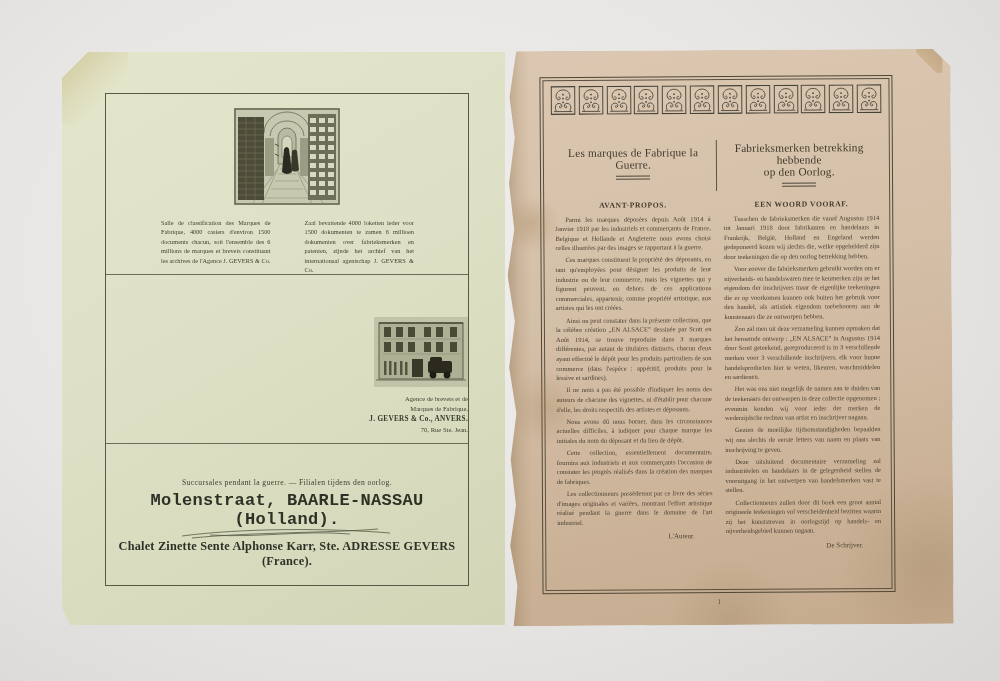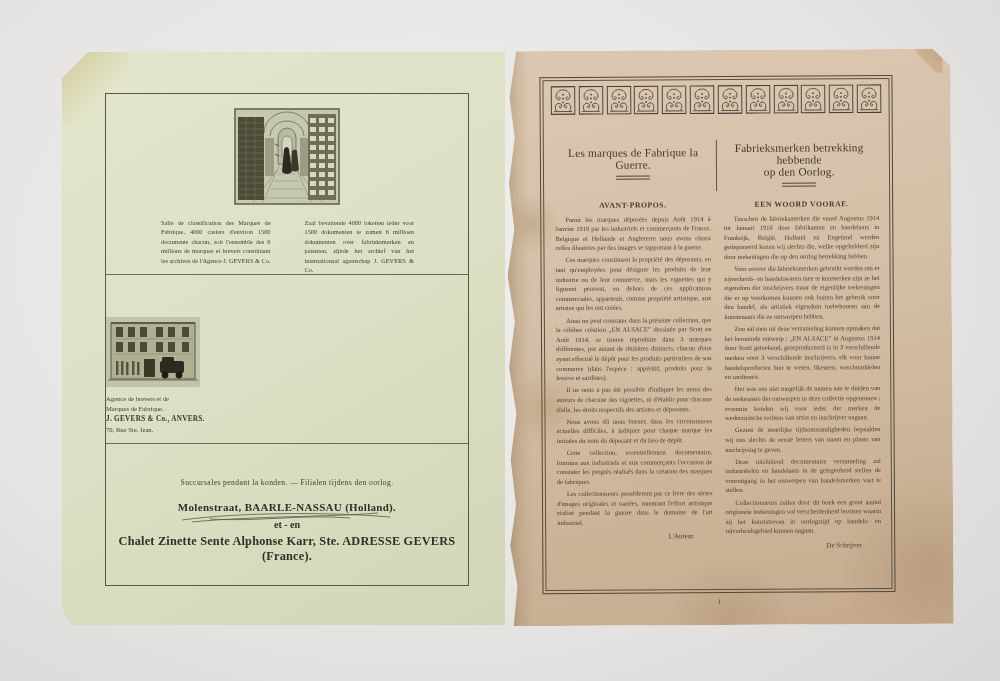--- a/index.html
+++ b/index.html
@@ -27,27 +27,27 @@
     border:1.4px solid #565a45;
   }
   .lsec1 { height:180px; }
   .archive-wrap { text-align:center; padding-top:14px; }
   .captions {
     display:flex; gap:34px; padding:9px 54px 0 55px;
     font-size:6.3px; line-height:1.5; color:#3d4030; text-align:justify;
   }
   .captions p { flex:1; }
   .lp-divider { border-bottom:1px solid rgba(86,90,69,0.85); width:100%; }
-  .lsec2 { height:168px; text-align:left; }
+  .lsec2 { height:168px; text-align:right; }
   .building-wrap { padding-top:42px; }
   .bcap { font-size:6.6px; line-height:1.5; color:#3d4030; margin-top:3px; }
   .bcap-strong { font-size:7.2px; font-weight:bold; letter-spacing:0.3px; color:#363a2a; }
   .lsec3 { text-align:center; padding-top:34px; color:#31342а; }
   .foot1 { font-size:7.6px; letter-spacing:0.4px; color:#3c3f30; }
-  .foot2 { font-size:11px; font-weight:bold; letter-spacing:0.3px; color:#2e3126; margin-top:14px; }
+  .foot2 { font-size:17px; font-weight:bold; letter-spacing:0.3px; color:#2e3126; margin-top:4px;font-family:Liberation Mono, monospace; }
   .flourish { margin:-3px auto -4px; display:block; }
   .foot3 { font-size:10px; font-weight:bold; color:#2e3126; }
   .foot4 { font-size:12.3px; font-weight:bold; letter-spacing:0.2px; color:#2e3126; margin-top:4px; }
 
   
   .right-page {
     position:absolute; left:505px; top:50px; width:447px; height:575px;
     background: linear-gradient(168deg, #dcc8b2 0%, #d4bfa7 42%, #c5aa8d 100%);
     clip-path: polygon(13px 0, 96% 0, 100% 3%, 100% 100%, 7px 100%, 11px 93%, 4px 86%, 10px 79%, 5px 71%, 11px 63%, 4px 55%, 10px 47%, 3px 39%, 10px 31%, 5px 23%, 11px 15%, 6px 8%);
     box-shadow: 3px 5px 10px rgba(65,55,42,0.4);
@@ -203,26 +203,25 @@
           <div>Agence de brevets et de</div>
           <div>Marques de Fabrique.</div>
           <div class="bcap-strong">J. GEVERS &amp; Co., ANVERS.</div>
           <div>70, Rue Ste. Jean.</div>
         </div>
       </div>
 
       <div class="lp-divider"></div>
 
       <div class="lsec3">
-        <div class="foot1">Succursales pendant la konden. — Filialen tijdens den oorlog.</div>
+        <div class="foot1">Succursales pendant la guerre. — Filialen tijdens den oorlog.</div>
         <div class="foot2">Molenstraat, BAARLE-NASSAU (Holland).</div>
         <svg class="flourish" width="214" height="13" viewBox="0 0 214 13">
           <path d="M2 10 C 62 2 150 2 210 7 M12 12 C 72 6 152 7 198 3 M30 9 C 80 12 120 4 170 8" stroke="#565a45" stroke-width="0.8" fill="none"></path>
         </svg>
-        <div class="foot3">et - en</div>
         <div class="foot4">Chalet Zinette Sente Alphonse Karr, Ste. ADRESSE GEVERS (France).</div>
       </div>
 
     </div>
   </div>
 
   <div class="right-page">
     <div class="spine-shadow"></div>
     <div class="fold-corner"></div>
 

